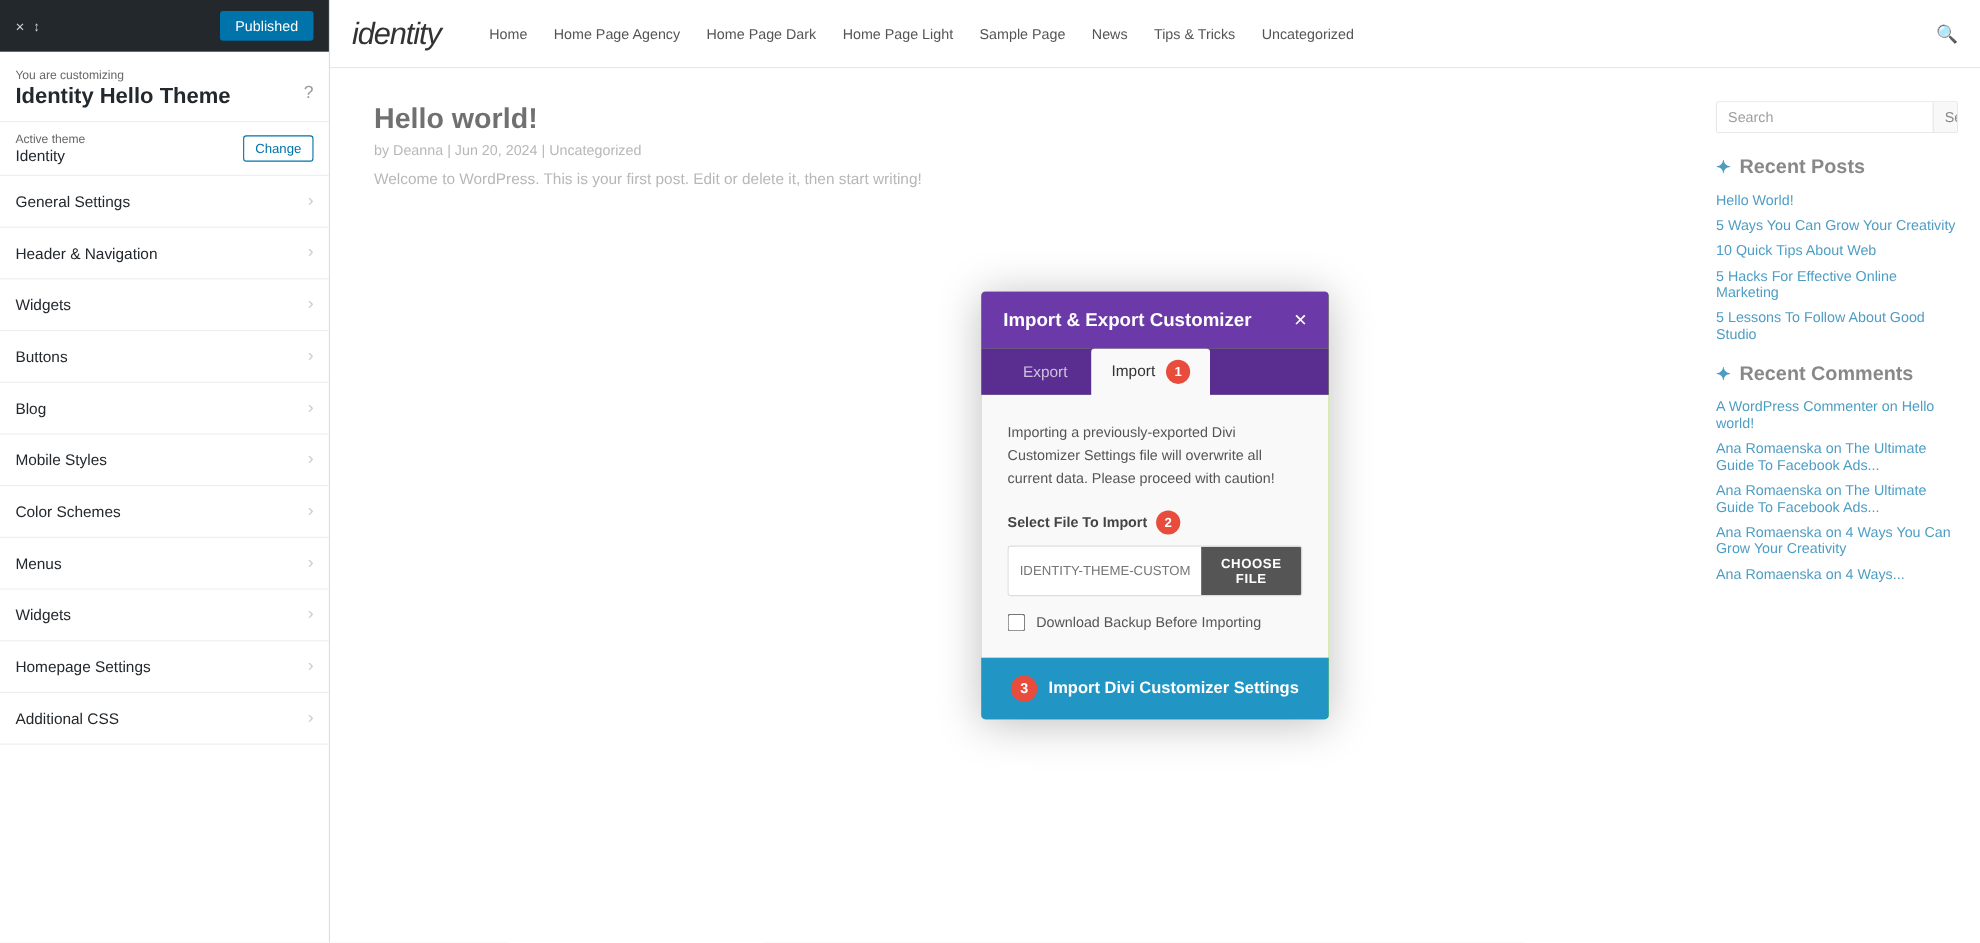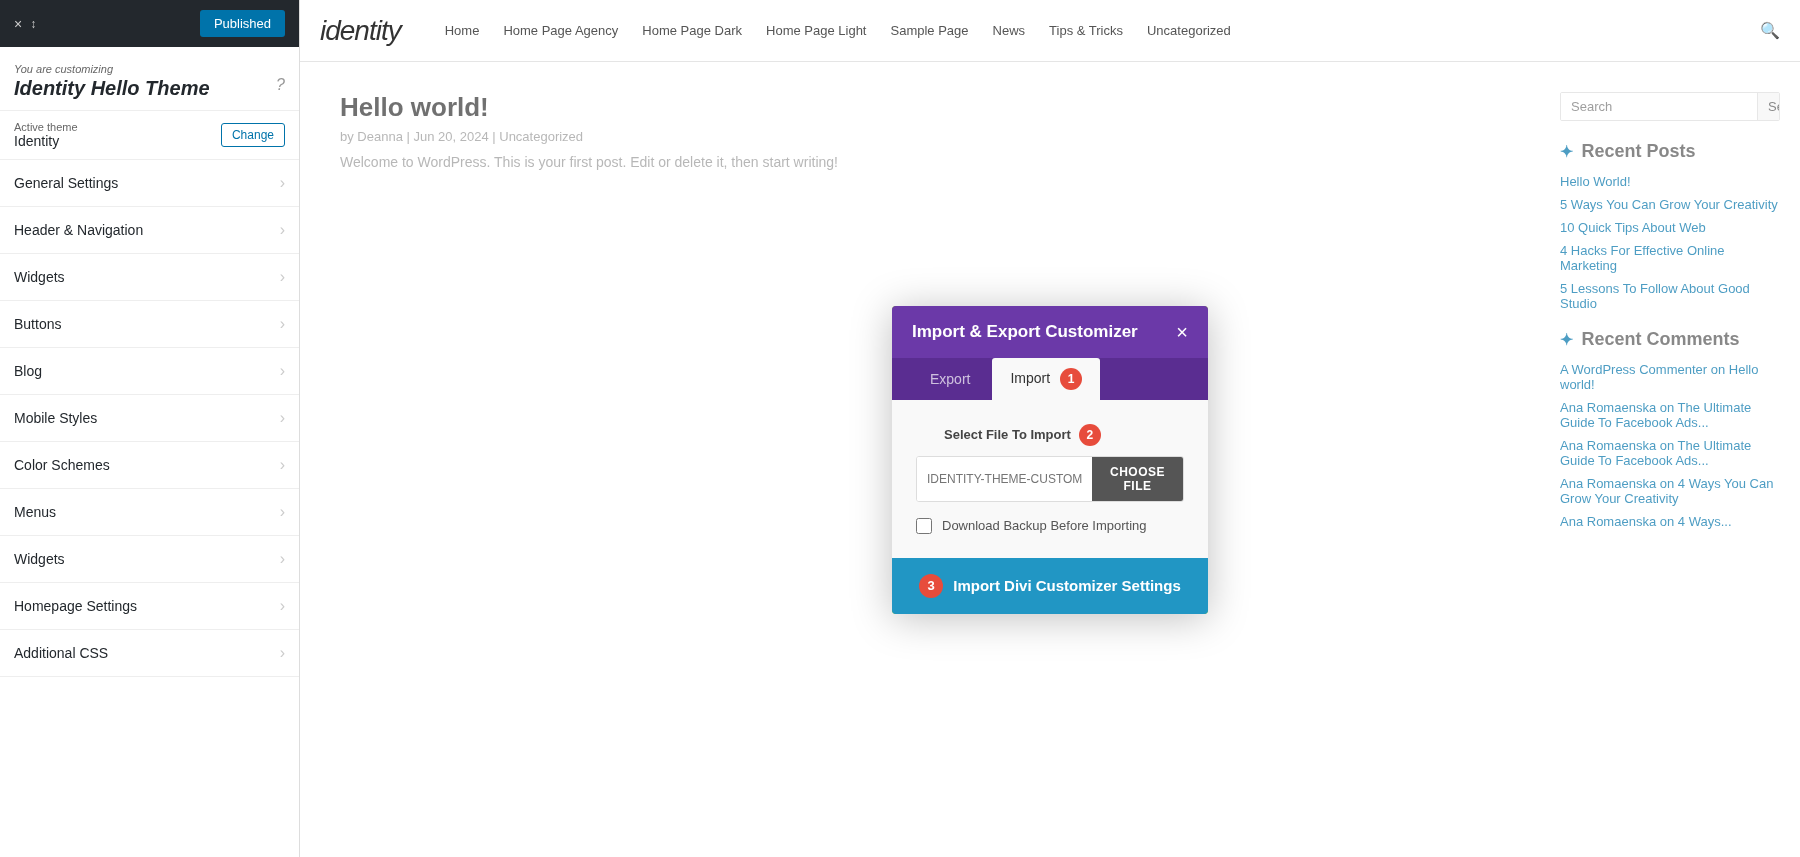--- a/index.html
+++ b/index.html
@@ -32,21 +32,20 @@
       color: #fff;
       border: none;
       padding: 6px 14px;
       border-radius: 3px;
       font-size: 13px;
       cursor: pointer;
     }
     .customizing-info {
       padding: 16px 14px 10px;
       border-bottom: 1px solid #eee;
-      font-style: italic;
     }
     .customizing-label {
       font-size: 11px;
       color: #666;
       margin-bottom: 2px;
     }
     .customizing-theme {
       font-size: 20px;
       font-weight: 600;
       color: #23282d;
@@ -252,21 +251,20 @@
       margin-bottom: 18px;
     }
     .modal-section-label {
       font-size: 13px;
       font-weight: 600;
       color: #444;
       margin-bottom: 10px;
       display: flex;
       align-items: center;
       gap: 8px;
-      margin-left: 28px;
     }
     .step-badge {
       display: inline-flex;
       align-items: center;
       justify-content: center;
       background: #e74c3c;
       color: #fff;
       border-radius: 50%;
       width: 22px;
       height: 22px;
@@ -450,21 +448,21 @@
       </div>
 
       <div class="widget-title">
         <span class="widget-icon">✦</span>
         <span>Recent Posts</span>
       </div>
       <ul class="widget-list">
         <li>Hello World!</li>
         <li>5 Ways You Can Grow Your Creativity</li>
         <li>10 Quick Tips About Web</li>
-        <li>4 Hacks For Effective Online Marketing</li>
+        <li>5 Hacks For Effective Online Marketing</li>
         <li>5 Lessons To Follow About Good Studio</li>
       </ul>
 
       <div class="widget-title" style="margin-top:18px;">
         <span class="widget-icon">✦</span>
         <span>Recent Comments</span>
       </div>
       <ul class="widget-list">
         <li>A WordPress Commenter on Hello world!</li>
         <li>Ana Romaenska on The Ultimate Guide To Facebook Ads...</li>
@@ -484,20 +482,21 @@
 
         <div class="modal-tabs">
           <div class="modal-tab">Export</div>
           <div class="modal-tab active">
             <span>Import</span>
             <span class="tab-badge">1</span>
           </div>
         </div>
 
         <div class="modal-body">
+          <p class="modal-warning">Importing a previously-exported Divi Customizer Settings file will overwrite all current data. Please proceed with caution!</p>
 
           <div class="modal-section-label">
             <span>Select File To Import</span>
             <span class="step-badge">2</span>
           </div>
 
           <div class="file-input-row">
             <input class="file-input-text" type="text" placeholder="IDENTITY-THEME-CUSTOM..." style="">
             <button class="choose-file-btn">CHOOSE FILE</button>
           </div>

